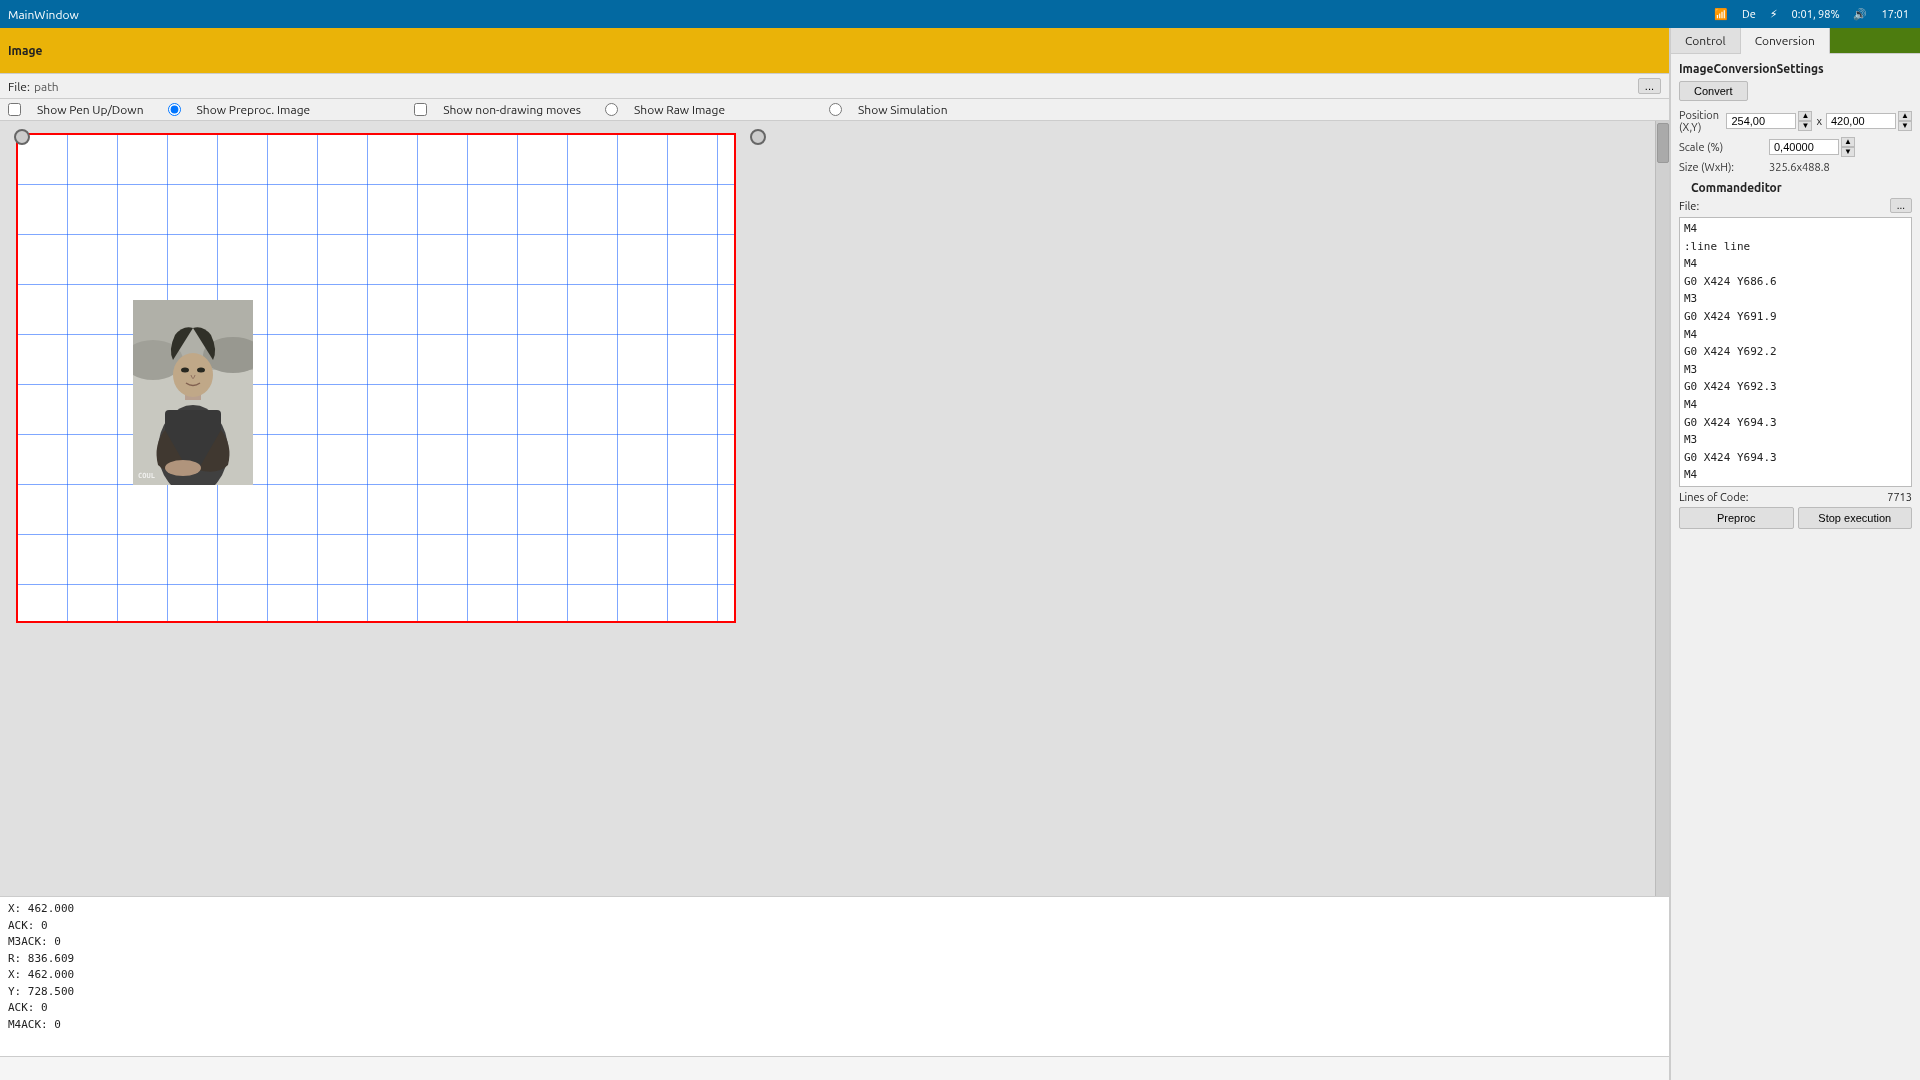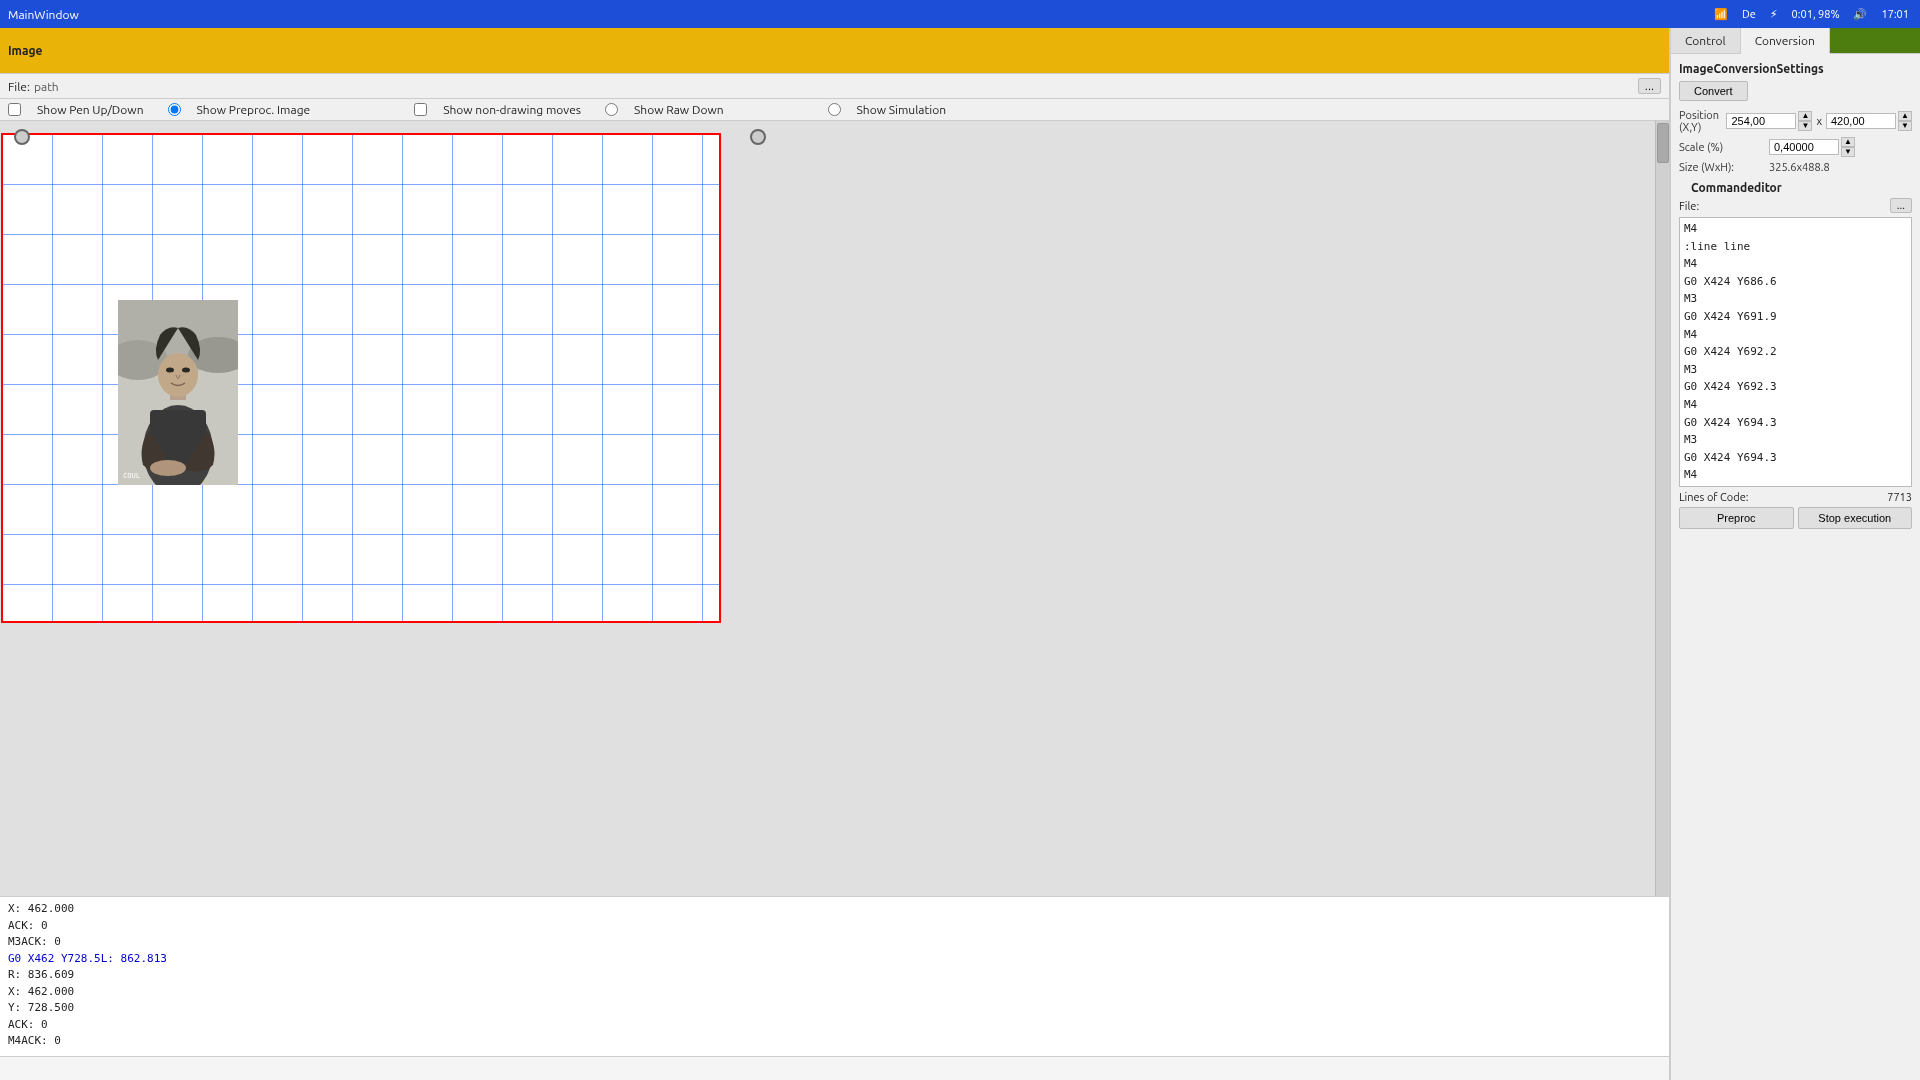--- a/index.html
+++ b/index.html
@@ -1,21 +1,21 @@
 <!DOCTYPE html>
 <html><head>
   <meta charset="utf-8">
   <style>
     * { box-sizing: border-box; margin: 0; padding: 0; }
     body { font-family: 'Ubuntu', 'DejaVu Sans', sans-serif; font-size: 12px; background: #f0f0f0; color: #222; overflow: hidden; width: 1920px; height: 1080px; }
 
     
     .titlebar {
       height: 28px;
-      background: #1d4ed8;
+      background: #0369a1;
       display: flex;
       align-items: center;
       padding: 0 8px;
       color: #fff;
       font-size: 12px;
       justify-content: space-between;
     }
     .titlebar-left { display: flex; align-items: center; gap: 8px; }
     .titlebar-right { display: flex; align-items: center; gap: 8px; font-size: 11px; }
     .titlebar-right span { margin: 0 3px; }
@@ -299,21 +299,21 @@
       top: 0;
       left: 0;
       right: 14px;
       bottom: 0;
       background: #e0e0e0;
     }
 
     .drawing-region {
       position: absolute;
       top: 12px;
-      left: 1px;
+      left: 16px;
       width: 720px;
       height: 490px;
       border: 2px solid red;
       background: white;
       overflow: hidden;
       font-weight: bold;
     }
 
     .blue-dashed-grid {
       position: absolute;
@@ -383,21 +383,21 @@
       <label class="option-item">
         <input type="radio" name="view-mode" checked="" style="">
         <span>Show Preproc. Image</span>
       </label>
       <label class="option-item" style="margin-left:80px">
         <input type="checkbox" style="">
         <span>Show non-drawing moves</span>
       </label>
       <label class="option-item" style="margin-left:0">
         <input type="radio" name="view-mode" style="">
-        <span>Show Raw Down</span>
+        <span>Show Raw Image</span>
       </label>
       <label class="option-item" style="margin-left:80px">
         <input type="radio" name="view-mode" style="">
         <span>Show Simulation</span>
       </label>
     </div>
 
     <div class="canvas-main">
       <div class="white-bg">
 
@@ -453,21 +453,20 @@
 
       <div class="canvas-scrollbar-v">
         <div class="scrollbar-thumb"></div>
       </div>
     </div>
 
     <div class="console-panel">
       <div class="console-line"><span>X:  462.000</span></div>
       <div class="console-line"><span>ACK: 0</span></div>
       <div class="console-line"><span>M3ACK: 0</span></div>
-      <div class="console-line console-blue"><span>G0 X462 Y728.5L:  862.813</span></div>
       <div class="console-line"><span>R:  836.609</span></div>
       <div class="console-line"><span>X:  462.000</span></div>
       <div class="console-line"><span>Y:  728.500</span></div>
       <div class="console-line"><span>ACK: 0</span></div>
       <div class="console-line"><span>M4ACK: 0</span></div>
 
     </div>
 
     <div class="bottom-input">
       <input type="text" placeholder="" style="">

